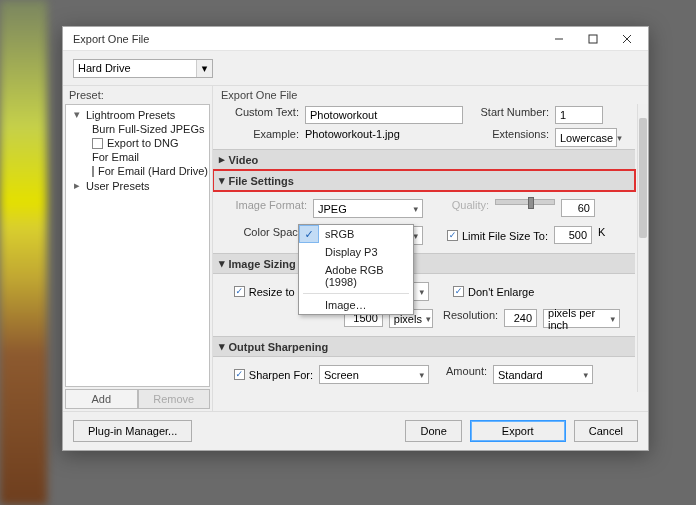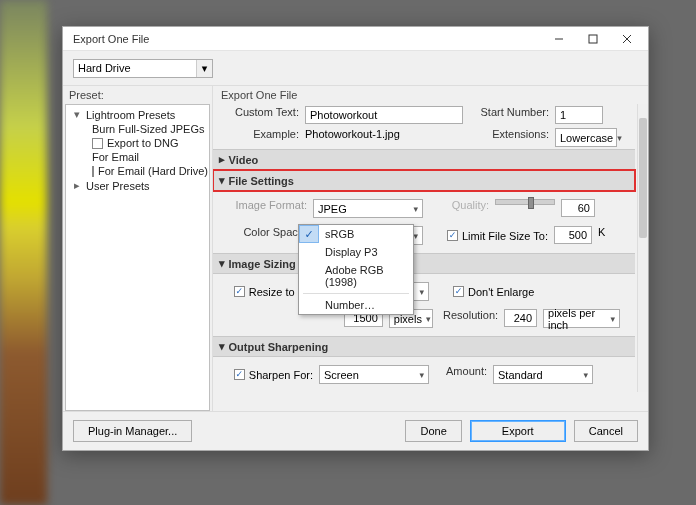--- a/index.html
+++ b/index.html
@@ -110,20 +110,24 @@
           </div>
         <div class="row sub">
             <span class="chk"></span>
             <span>For Email (Hard Drive)</span>
           </div>
         <div class="row">
           <span class="tri">▸</span>
           <span>User Presets</span>
         </div>
       </div>
+      <div class="preset-btns">
+        <button>Add</button>
+        <button>Remove</button>
+      </div>
     </div>
 
     <div class="content-col">
       <div class="hd">Export One File</div>
 
       <div class="scroll-area">
 
         <div class="field-row">
           <span class="lbl" style="width:78px">Custom Text:</span>
           <div class="input" style="width:158px">
@@ -275,14 +279,14 @@
       </div>
   </div>
 
 </div>
 
 <div class="dropdown">
   <div class="opt sel"><span class="mark"></span><span>sRGB</span></div>
   <div class="opt"><span class="mark"></span><span>Display P3</span></div>
   <div class="opt"><span class="mark"></span><span>Adobe RGB (1998)</span></div>
   <div class="sep"></div>
-  <div class="opt"><span class="mark"></span><span>Number…</span></div>
+  <div class="opt"><span class="mark"></span><span>Image…</span></div>
 </div>
 
 </body></html>

